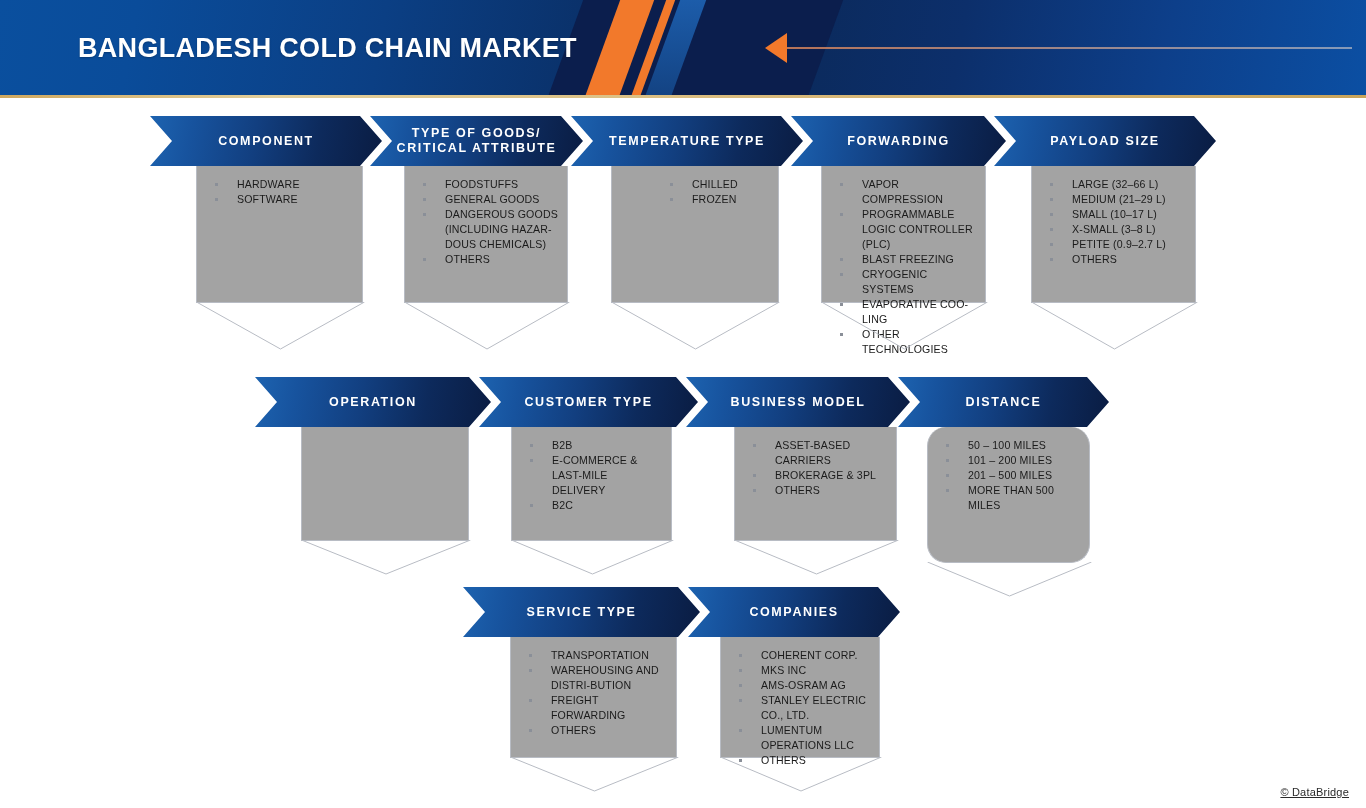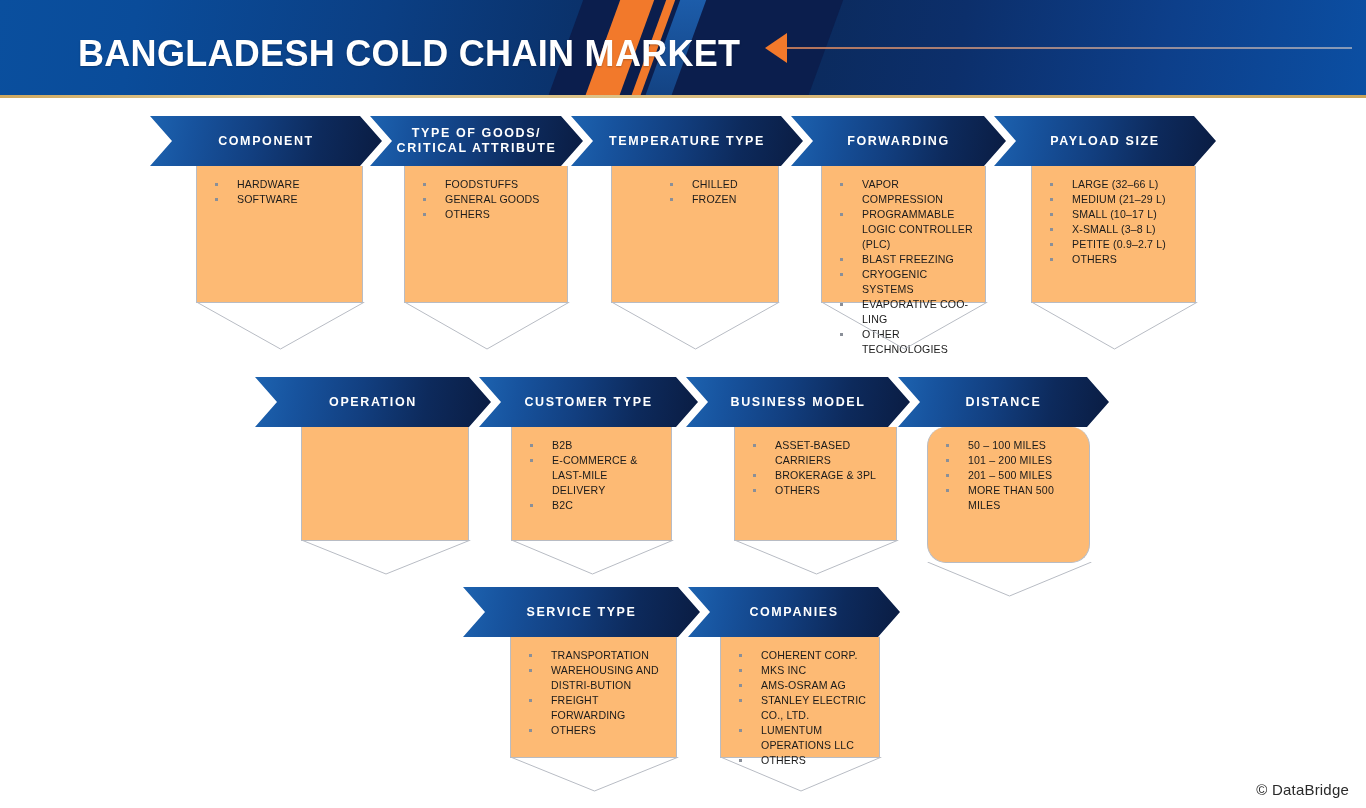--- a/index.html
+++ b/index.html
@@ -33,21 +33,21 @@
   .hdr-blue-stripe-1 {
     position: absolute; top: -10px; left: 662px; width: 26px; height: 120px;
     background: linear-gradient(180deg,#1d5fae,#123f7d); transform: skewX(-20deg);
   }
   .hdr-blue-stripe-2 {
     position: absolute; top: -10px; left: 694px; width: 14px; height: 120px;
     background: linear-gradient(180deg,#15४b96,#0d2d61); transform: skewX(-20deg);
   }
   .hdr-title {
     position: absolute; left: 78px; top: 33px;
-    color: #ffffff; font-size: 36px; font-weight: 700; letter-spacing: 0.3px;
+    color: #ffffff; font-size: 27px; font-weight: 700; letter-spacing: 0.3px;
     font-family: "Liberation Sans", sans-serif;
     text-shadow: 0 1px 2px rgba(0,0,0,.25);
     white-space: nowrap;
   }
   .hdr-arrow {
     position: absolute; left: 765px; top: 33px;
     width: 0; height: 0;
     border-top: 15px solid transparent;
     border-bottom: 15px solid transparent;
     border-right: 22px solid #f2792b;
@@ -72,21 +72,21 @@
     clip-path: polygon(0 0, calc(100% - 22px) 0, 100% 50%, calc(100% - 22px) 100%, 0 100%, 22px 50%);
     padding-left: 22px; padding-right: 22px;
   }
   .banner span { display: block; }
 
   
   .card {
     position: absolute;
     border: 1px solid #b8bcc4;
     border-top: none;
-    background: #fdba74;
+    background: #a3a3a3;
   }
   .card .pointer {
     position: absolute; left: -1px; bottom: -48px; width: calc(100% + 2px); height: 48px;
     overflow: visible;
   }
   .card .pointer svg { display: block; }
   ul.items {
     list-style: none; margin: 0; padding: 11px 8px 0 14px;
   }
   ul.items li {
@@ -96,21 +96,21 @@
     padding-left: 26px; margin-bottom: 0;
     font-family: "Liberation Sans", sans-serif;
   }
   ul.items li::before {
     content: ""; position: absolute; left: 4px; top: 6px;
     width: 3px; height: 3px; background: #8a8f98;
   }
 
   .footer-credit {
     position: absolute; right: 17px; bottom: 10px;
-    font-size: 15px; color: #2a2a2a; letter-spacing: .2px;
+    font-size: 11px; color: #2a2a2a; letter-spacing: .2px; text-decoration: underline;
   }
 </style>
 </head>
 <body>
 
 <div id="root">
 
   <div class="header">
     <div class="hdr-dark-wedge"></div>
     <div class="hdr-blue-stripe-1"></div>
@@ -143,20 +143,21 @@
       <div class="banner" style="left: 370px; top: 116px; width: 213px;">
         <div>
           <span>TYPE OF GOODS/</span>
           <span>CRITICAL ATTRIBUTE</span>
         </div>
       </div>
       <div class="card" style="left: 404px; top: 166px; width: 164px; height: 137px;">
         <ul class="items">
           <li>FOODSTUFFS</li>
           <li>GENERAL GOODS</li>
+          <li>DANGEROUS GOODS (INCLUDING HAZAR-DOUS CHEMICALS)</li>
           <li>OTHERS</li>
         </ul>
         <div class="pointer" style="bottom: -47px; height: 47px;">
           <svg width="166" height="49" viewBox="0 0 166 49">
             <path d="M0.5 0 L83 47 L165.5 0" fill="none" stroke="#b8bcc4" stroke-width="1"></path>
           </svg>
         </div>
       </div>
       <div class="banner" style="left: 571px; top: 116px; width: 232px;">
         <div>

